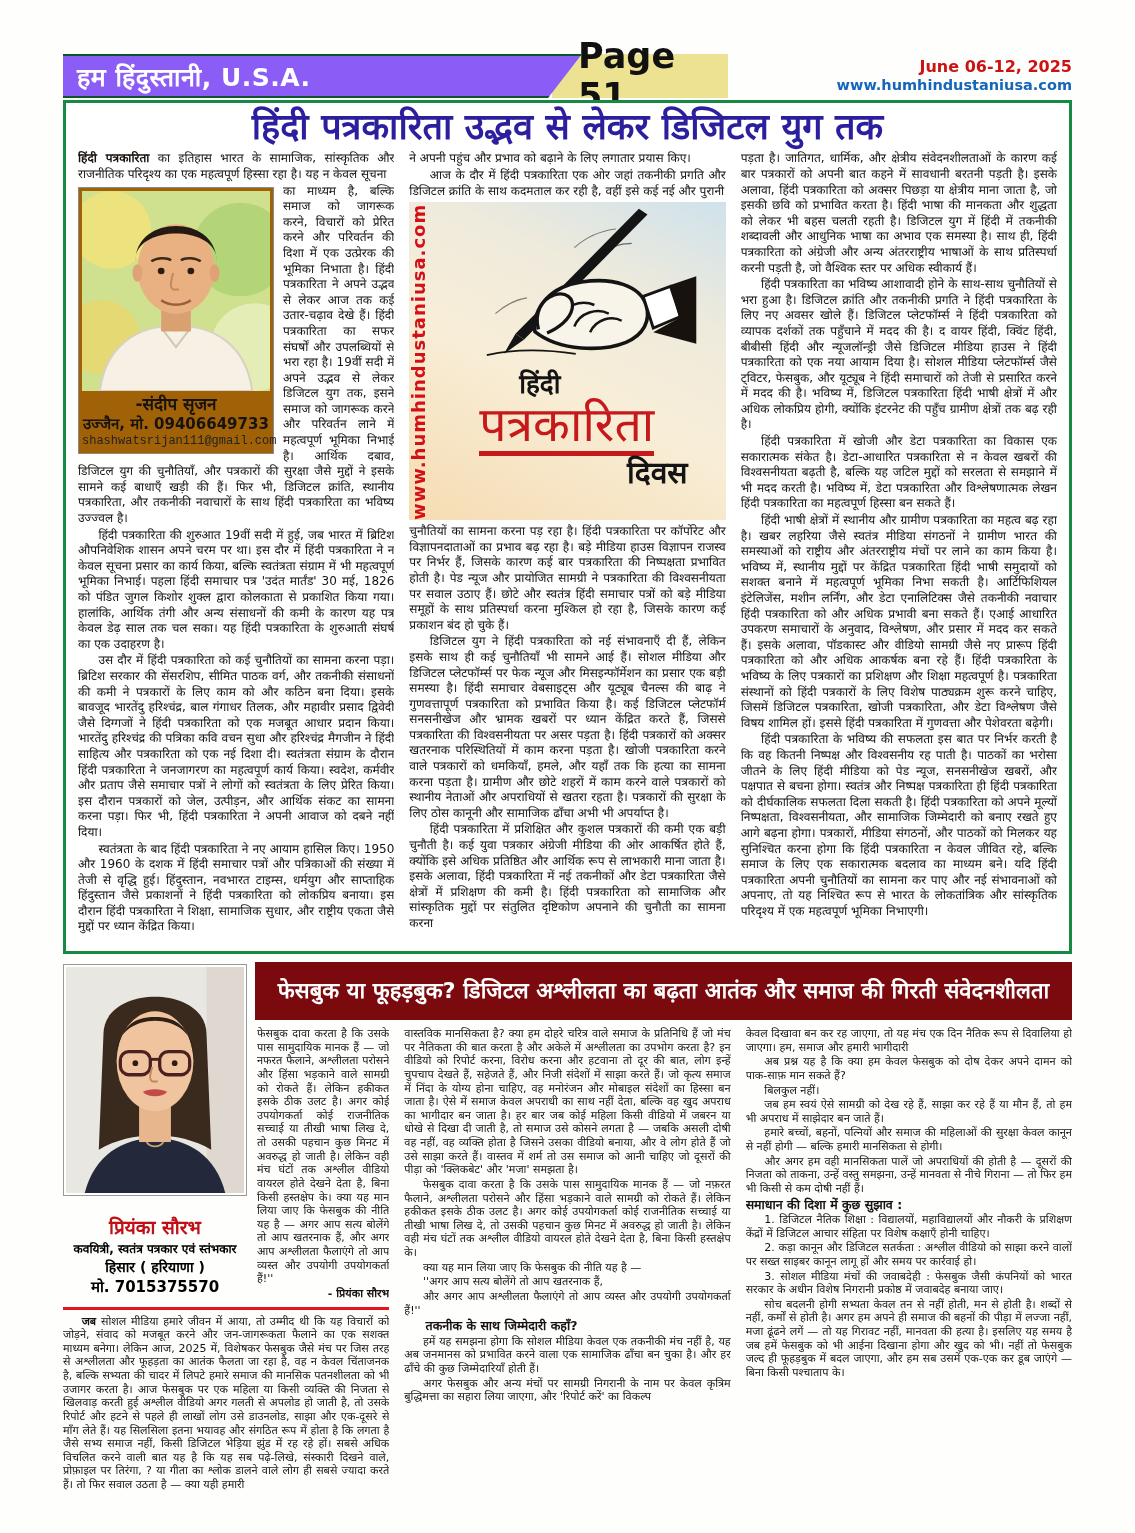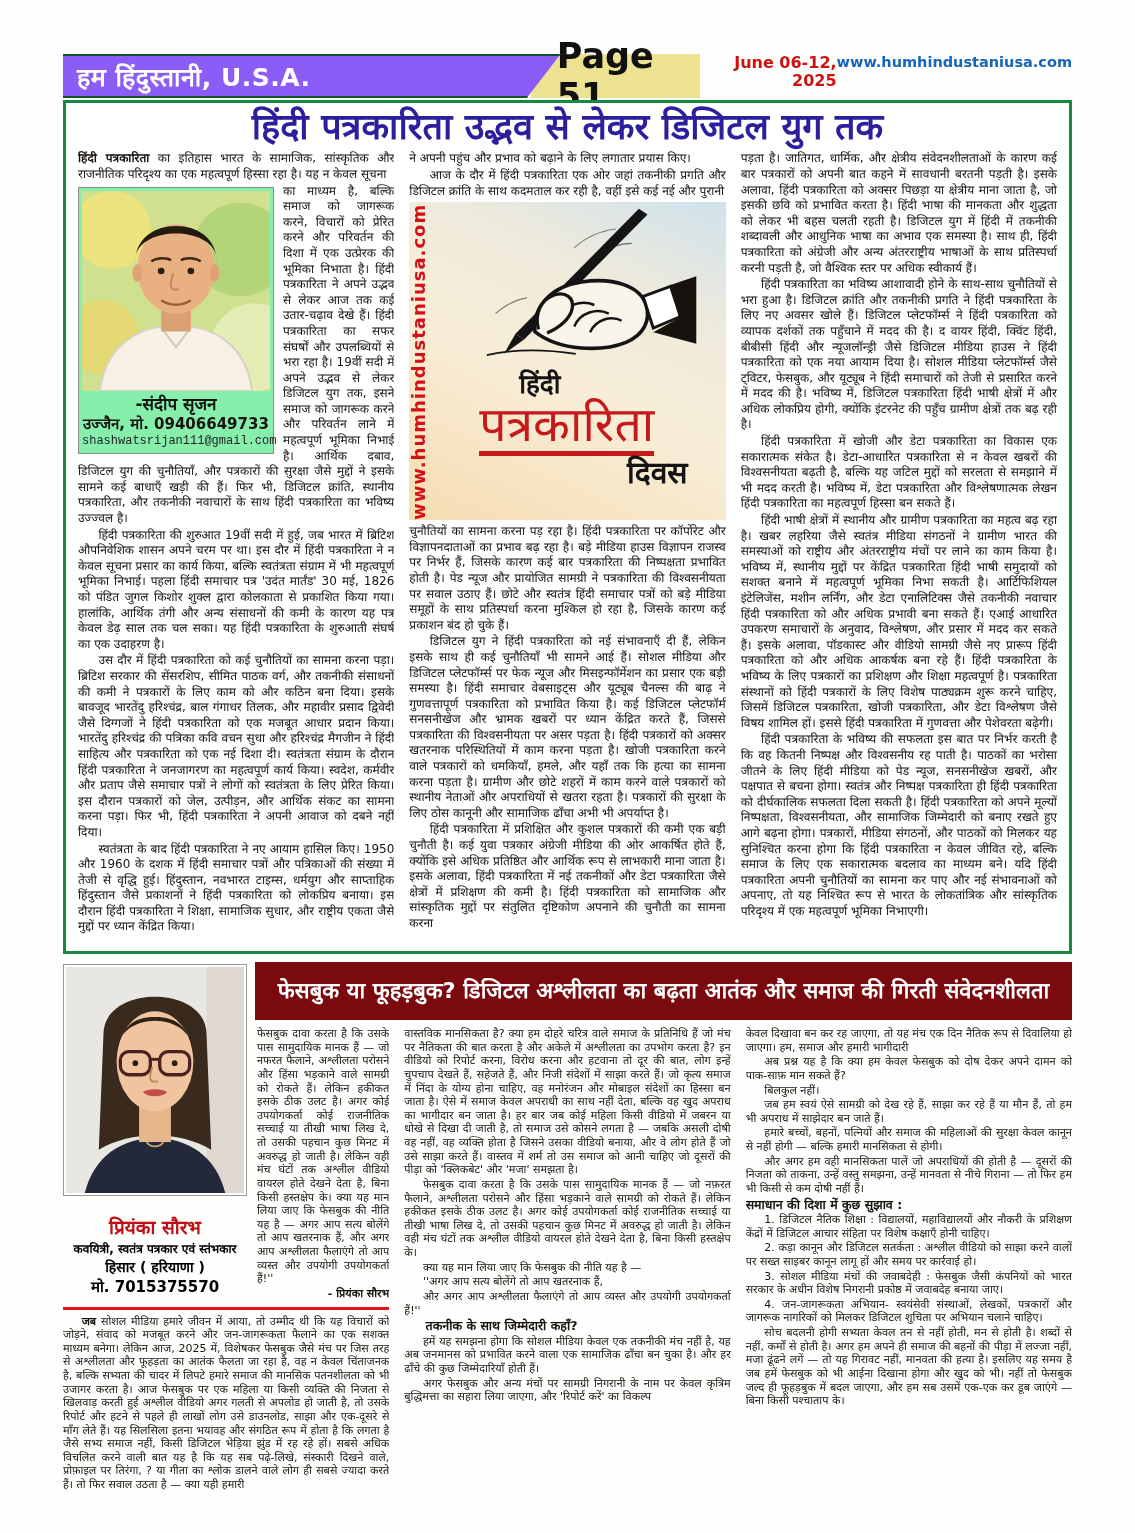--- a/index.html
+++ b/index.html
@@ -7,35 +7,35 @@
   .page{position:relative;width:1135px;height:1533px;background:#fefefc;overflow:hidden;margin:0 auto;}
 
   
   .masthead{position:absolute;top:54px;left:63px;width:1009px;height:44px;display:flex;align-items:stretch;}
   .mast-bar{width:505px;background:#8b5cf6;color:#fff;display:flex;align-items:center;
     padding-left:14px;font-size:25px;font-weight:bold;letter-spacing:.5px;
     border-top:2px solid #0c5527;border-bottom:2px solid #0c5527;
     clip-path:polygon(0 0,100% 0,calc(100% - 34px) 100%,0 100%);}
   .mast-page{margin-left:-30px;background:#ece292;color:#111;display:flex;align-items:center;justify-content:center;
     width:150px;font-size:35px;font-weight:bold;padding-left:26px;}
-  .mast-right{margin-left:auto;text-align:right;display:flex;justify-content:center;line-height:1.15;}
+  .mast-right{margin-left:auto;text-align:right;display:flex;flex-direction:column;justify-content:center;line-height:1.15;}
   .mast-date{color:#cc1312;font-weight:bold;font-size:16px;}
   .mast-site{color:#1566bb;font-weight:bold;font-size:14.5px;}
 
   
   .a1{position:absolute;top:100px;left:63px;width:1009px;height:854px;border:3px solid #168a42;
     box-sizing:border-box;background:#fff;overflow:hidden;}
   .a1-headline{text-align:center;color:#2b1f9e;font-weight:bold;font-size:36px;line-height:1.15;padding:3px 0 2px;}
   .a1-cols{display:flex;gap:15px;padding:2px 12px 6px;height:calc(100% - 56px);box-sizing:border-box;overflow:hidden;}
   .col{flex:1 1 0;overflow:hidden;font-size:12px;line-height:1.3;text-align:justify;color:#171310;}
   .col p{margin:0 0 1px;}
   .indent{text-indent:1.7em;}
   .leadbold{font-weight:bold;}
 
-  .author-box{float:left;width:196px;border:1px solid #8a8a8a;background:#86efac;padding:3px;margin:3px 9px 3px 0;
+  .author-box{float:left;width:196px;border:1px solid #8a8a8a;background:#a16207;padding:3px;margin:3px 9px 3px 0;
     text-align:center;box-sizing:border-box;}
   .author-box svg{display:block;width:100%;height:200px;}
   .author-name{font-size:17px;font-weight:bold;margin-top:2px;}
   .author-phone{font-size:15px;font-weight:bold;}
   .author-email{font-size:12px;font-family:Liberation Mono, monospace;color:#222;}
 
   .illus{position:relative;height:318px;margin:3px 0 4px;overflow:hidden;
     background:linear-gradient(205deg,#cfe2ec 0%,#eeeadc 28%,#f8eed8 55%,#f6dcb2 100%);}
   .illus-vert{position:absolute;left:1px;top:4px;bottom:0;color:#d31016;font-weight:bold;font-size:18px;
     writing-mode:vertical-rl;transform:rotate(180deg);letter-spacing:1px;line-height:1;}
@@ -213,19 +213,18 @@
         <p>केवल दिखावा बन कर रह जाएगा, तो यह मंच एक दिन नैतिक रूप से दिवालिया हो जाएगा। हम, समाज और हमारी भागीदारी</p>
         <p class="indent">अब प्रश्न यह है कि क्या हम केवल फेसबुक को दोष देकर अपने दामन को पाक-साफ़ मान सकते हैं?</p>
         <p class="indent">बिलकुल नहीं।</p>
         <p class="indent">जब हम स्वयं ऐसे सामग्री को देख रहे हैं, साझा कर रहे हैं या मौन हैं, तो हम भी अपराध में साझेदार बन जाते हैं।</p>
         <p class="indent">हमारे बच्चों, बहनों, पत्नियों और समाज की महिलाओं की सुरक्षा केवल कानून से नहीं होगी — बल्कि हमारी मानसिकता से होगी।</p>
         <p class="indent">और अगर हम वही मानसिकता पालें जो अपराधियों की होती है — दूसरों की निजता को ताकना, उन्हें वस्तु समझना, उन्हें मानवता से नीचे गिराना — तो फिर हम भी किसी से कम दोषी नहीं हैं।</p>
         <p class="subhead">समाधान की दिशा में कुछ सुझाव :</p>
         <p class="indent">1. डिजिटल नैतिक शिक्षा : विद्यालयों, महाविद्यालयों और नौकरी के प्रशिक्षण केंद्रों में डिजिटल आचार संहिता पर विशेष कक्षाएँ होनी चाहिए।</p>
         <p class="indent">2. कड़ा कानून और डिजिटल सतर्कता : अश्लील वीडियो को साझा करने वालों पर सख्त साइबर कानून लागू हों और समय पर कार्रवाई हो।</p>
         <p class="indent">3. सोशल मीडिया मंचों की जवाबदेही : फेसबुक जैसी कंपनियों को भारत सरकार के अधीन विशेष निगरानी प्रकोष्ठ में जवाबदेह बनाया जाए।</p>
-        <p class="indent">4. जन-जागरूकता अभियान- स्वयंसेवी संस्थाओं, लेखकों, पत्रकारों और जागरूक नागरिकों को मिलकर डिजिटल शुचिता पर अभियान चलाने चाहिए।</p>
         <p class="indent">सोच बदलनी होगी सभ्यता केवल तन से नहीं होती, मन से होती है। शब्दों से नहीं, कर्मों से होती है। अगर हम अपने ही समाज की बहनों की पीड़ा में लज्जा नहीं, मजा ढूंढने लगें — तो यह गिरावट नहीं, मानवता की हत्या है। इसलिए यह समय है जब हमें फेसबुक को भी आईना दिखाना होगा और खुद को भी। नहीं तो फेसबुक जल्द ही फूहड़बुक में बदल जाएगा, और हम सब उसमें एक-एक कर डूब जाएंगे — बिना किसी पश्चाताप के।</p>
       </div>
     </div>
   </div>
 
 </div>
 
 </body></html>

